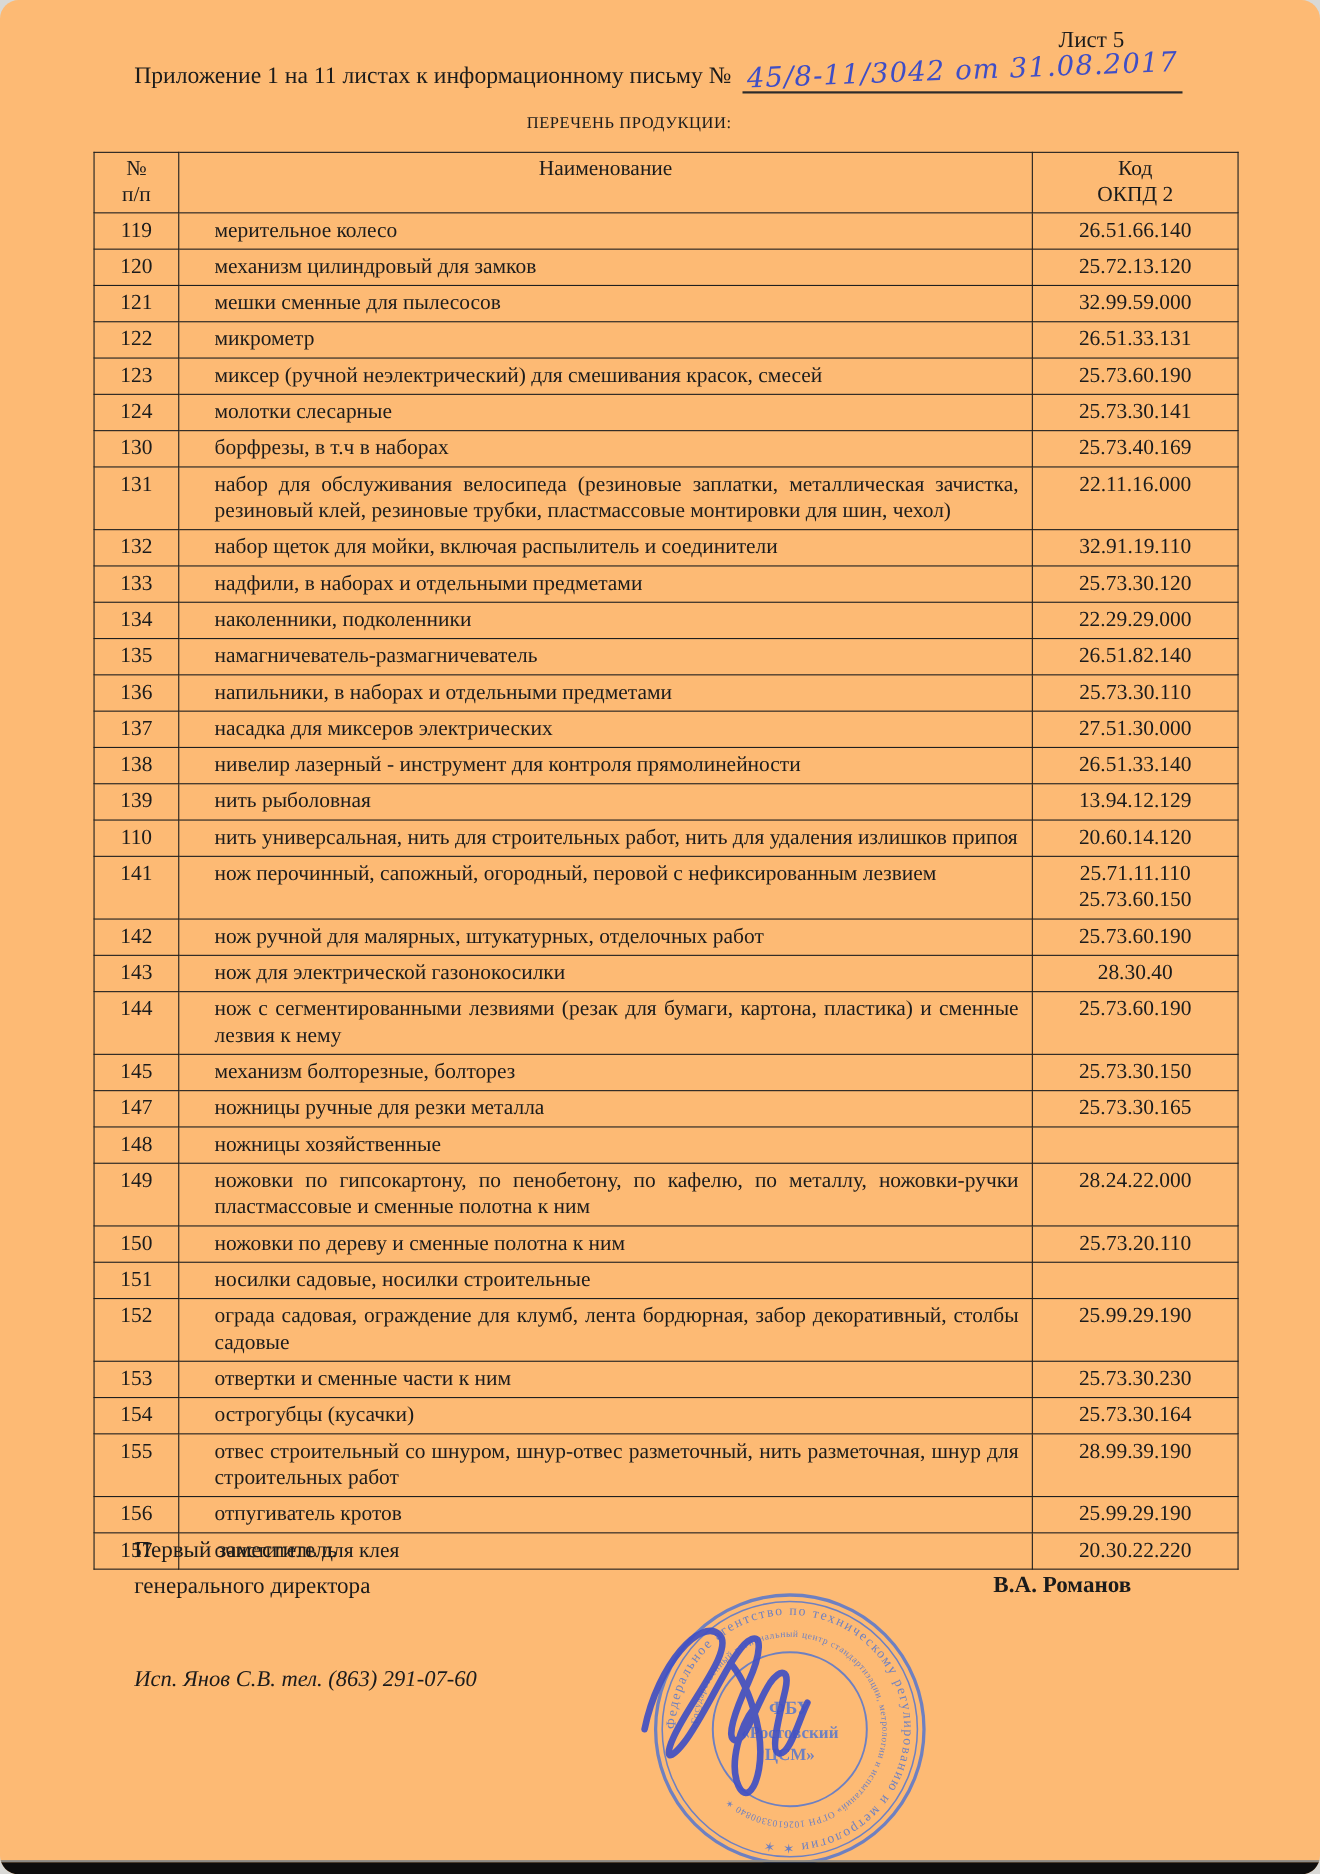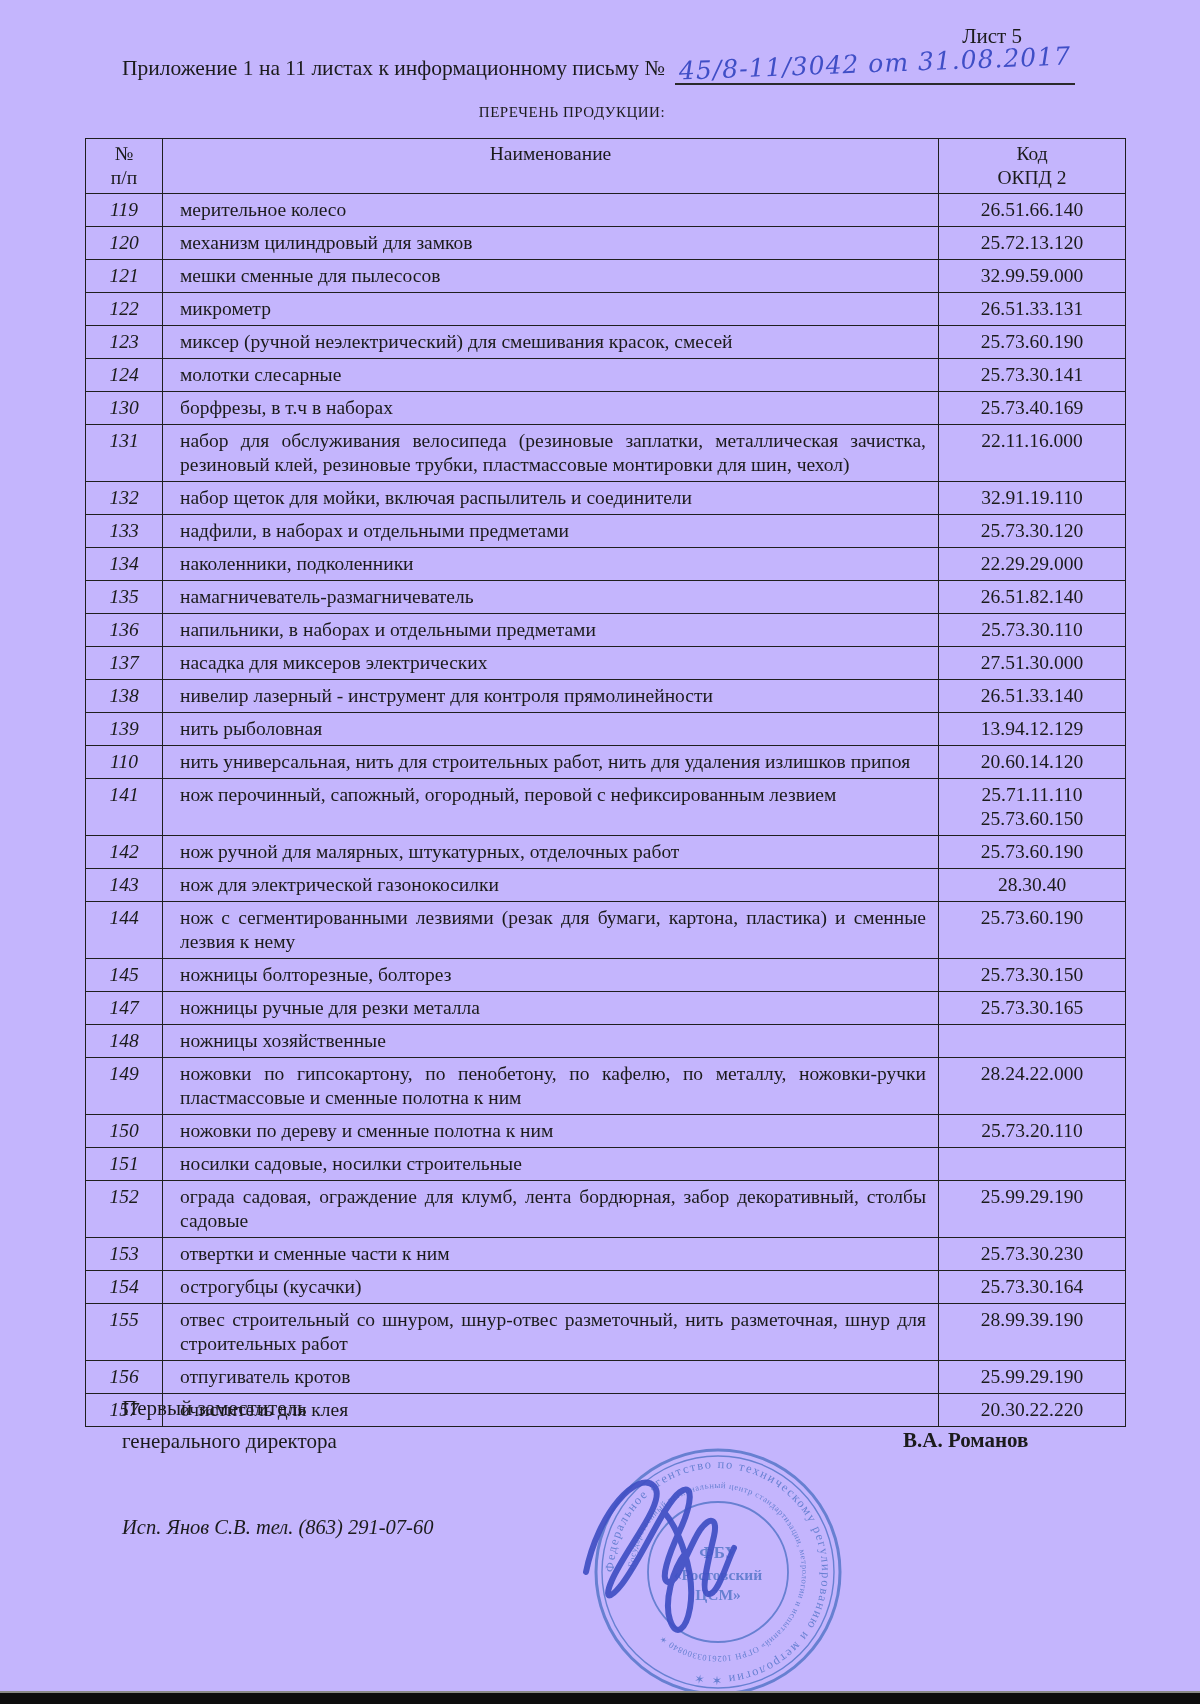--- a/index.html
+++ b/index.html
@@ -1,23 +1,24 @@
 <!DOCTYPE html>
 <html><head>
 <meta charset="utf-8">
 <style>
   html,body{margin:0;padding:0;background:#d9d9d6;}
   .page{
     position:relative;
     width:1200px;height:1704px;
     margin:0 auto;
-    background:#c4b5fd;
+    background:#fdba74;
     font-family:"Liberation Serif", serif;
     color:#1b1b1b;
     overflow:hidden;
+    border-radius:17px;
   }
   .sheet-label{
     position:absolute;top:24px;right:178px;
     font-size:21px;
   }
   .appendix-line{
     position:absolute;top:52px;left:122px;
     font-size:21.5px;white-space:nowrap;
   }
   .hand-underline{
@@ -58,25 +59,25 @@
     font-size:19.5px;
     line-height:24px;
     vertical-align:top;
     font-weight:normal;
   }
   .product-table th{
     text-align:center;
     padding:3px 4px;
   }
   .product-table th .stack{display:block;}
-  .c-num{text-align:center;padding:4px 2px;font-style:italic;}
+  .c-num{text-align:center;padding:4px 2px;}
   .c-name{
     text-align:justify;
     text-align-last:left;
-    padding:4px 12px 4px 17px;
+    padding:4px 12px 4px 32px;
   }
   .c-code{text-align:center;padding:4px 2px;margin-top:21px;}
   .footer-signatory{
     position:absolute;left:122px;top:1392px;
     font-size:21px;line-height:33px;
   }
   .footer-name{
     position:absolute;left:903px;top:1428px;
     font-size:21px;
     font-weight:bold;
@@ -282,21 +283,21 @@
         </tr>
         <tr>
           <td class="c-num">144</td>
           <td class="c-name">нож с сегментированными лезвиями (резак для бумаги, картона, пластика) и сменные лезвия к нему</td>
           <td class="c-code">
             <div>25.73.60.190</div>
           </td>
         </tr>
         <tr>
           <td class="c-num">145</td>
-          <td class="c-name">ножницы болторезные, болторез</td>
+          <td class="c-name">механизм болторезные, болторез</td>
           <td class="c-code">
             <div>25.73.30.150</div>
           </td>
         </tr>
         <tr>
           <td class="c-num">147</td>
           <td class="c-name">ножницы ручные для резки металла</td>
           <td class="c-code">
             <div>25.73.30.165</div>
           </td>

